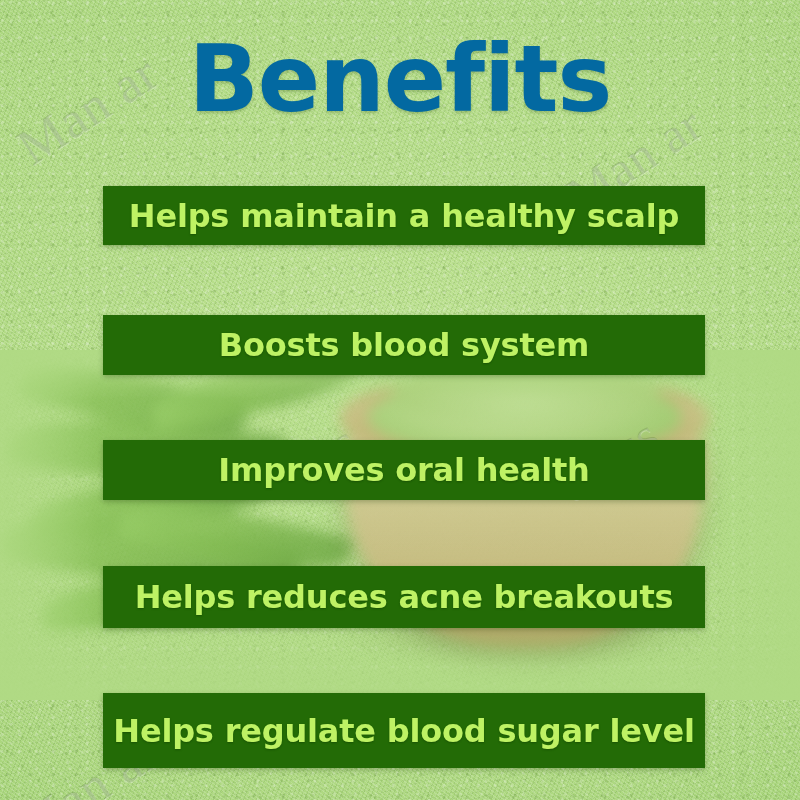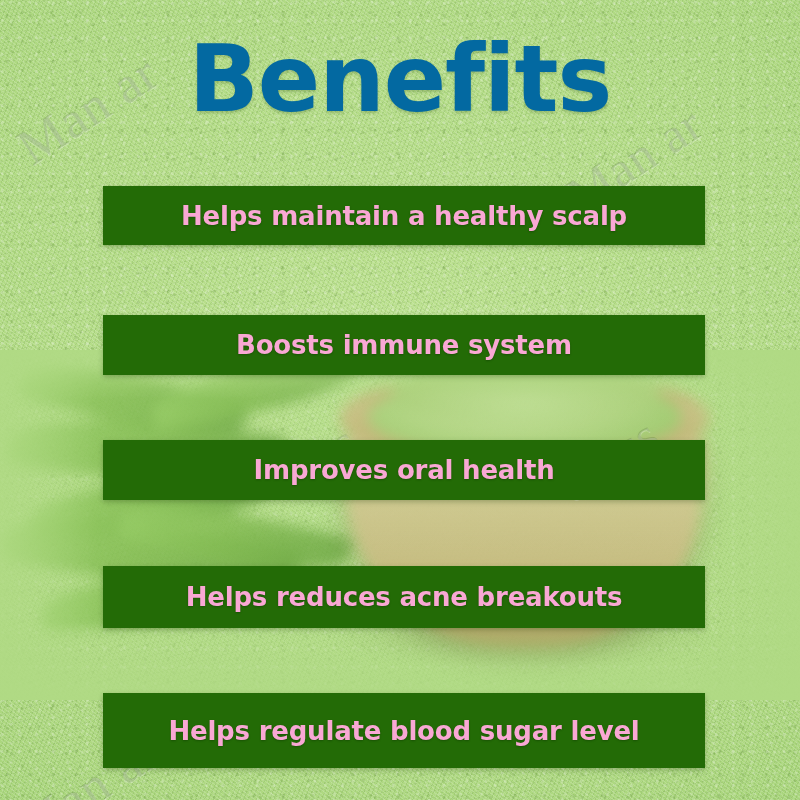--- a/index.html
+++ b/index.html
@@ -183,23 +183,23 @@
     width: 602px;
     display: flex;
     align-items: center;
     justify-content: center;
     background: #236b06;
     box-shadow: 0 2px 5px rgba(20,50,5,.28);
   }
   .bar-label {
     font-family: "DejaVu Sans", sans-serif;
     font-weight: bold;
-    font-size: 26px;
+    font-size: 32px;
     letter-spacing: -.2px;
-    color: #f9a8d4;
+    color: #bef264;
     text-shadow: 0 1px 2px rgba(10,40,0,.35);
     white-space: nowrap;
   }
   .bar.b1 { top: 186px; height: 59px; }
   .bar.b2 { top: 315px; height: 60px; }
   .bar.b3 { top: 440px; height: 60px; }
   .bar.b4 { top: 566px; height: 62px; }
   .bar.b5 { top: 693px; height: 75px; }
 </style>
 </head>
@@ -235,21 +235,21 @@
   <div class="wm w4">Man ar</div>
   <div class="wm w5">nics</div>
 
   <div class="title">Benefits</div>
 
   <div class="bars">
     <div class="bar b1">
       <span class="bar-label">Helps maintain a healthy scalp</span>
     </div>
     <div class="bar b2">
-      <span class="bar-label">Boosts immune system</span>
+      <span class="bar-label">Boosts blood system</span>
     </div>
     <div class="bar b3">
       <span class="bar-label">Improves oral health</span>
     </div>
     <div class="bar b4">
       <span class="bar-label">Helps reduces acne breakouts</span>
     </div>
     <div class="bar b5">
       <span class="bar-label">Helps regulate blood sugar level</span>
     </div>

